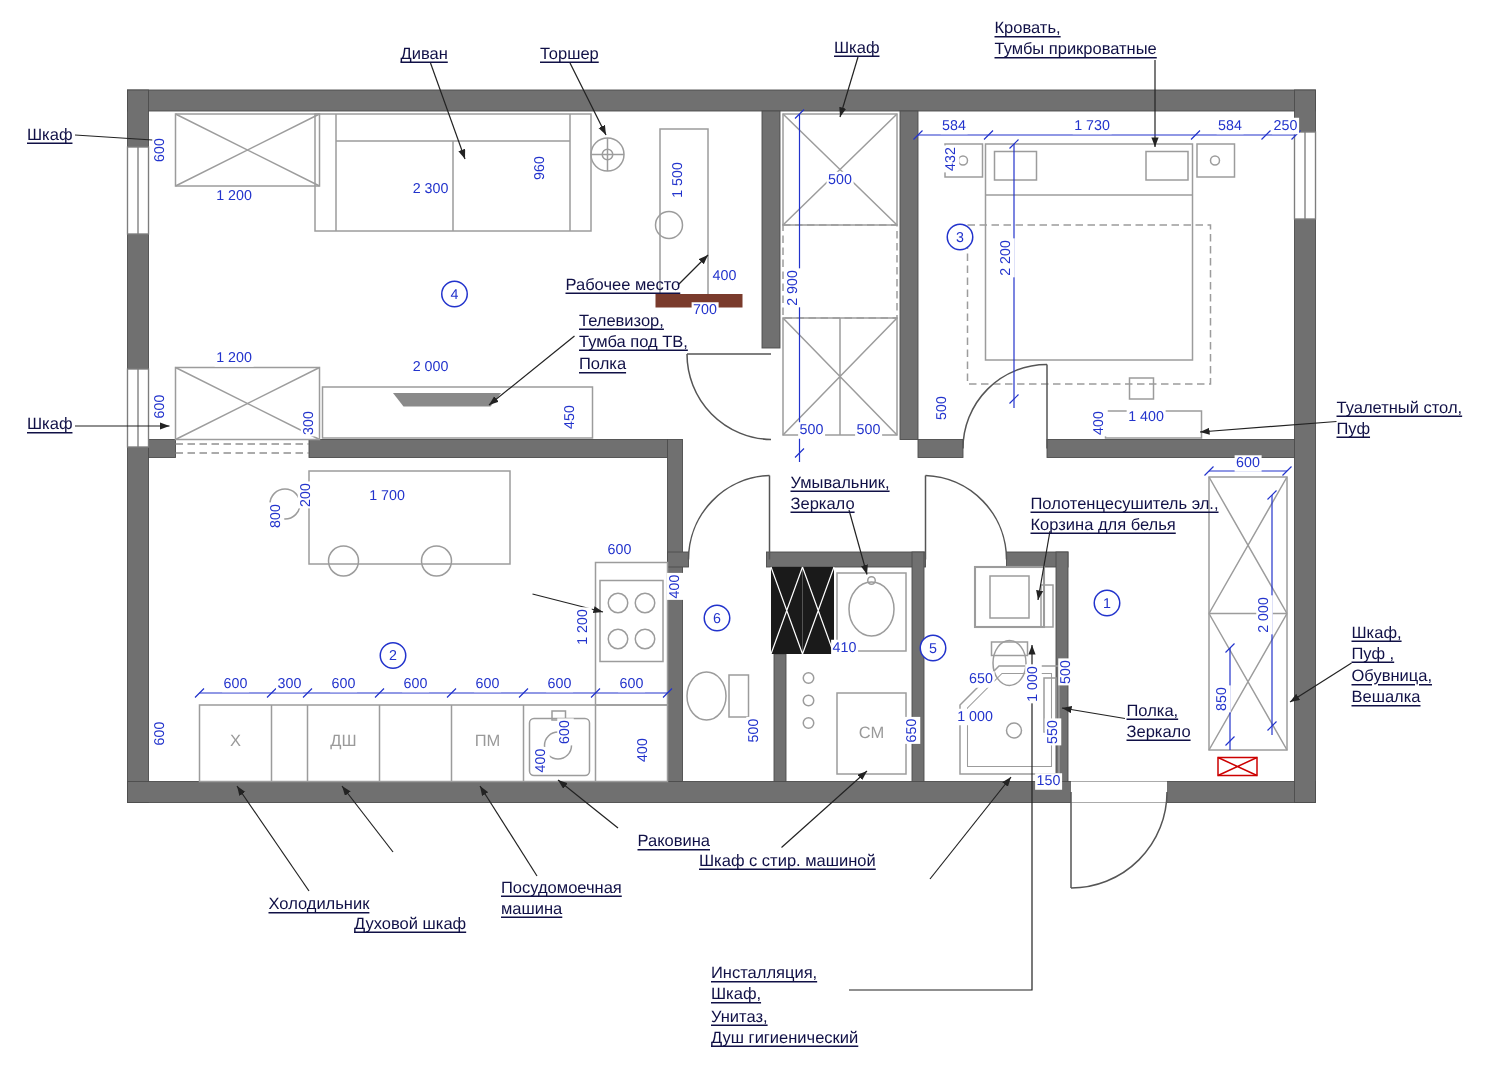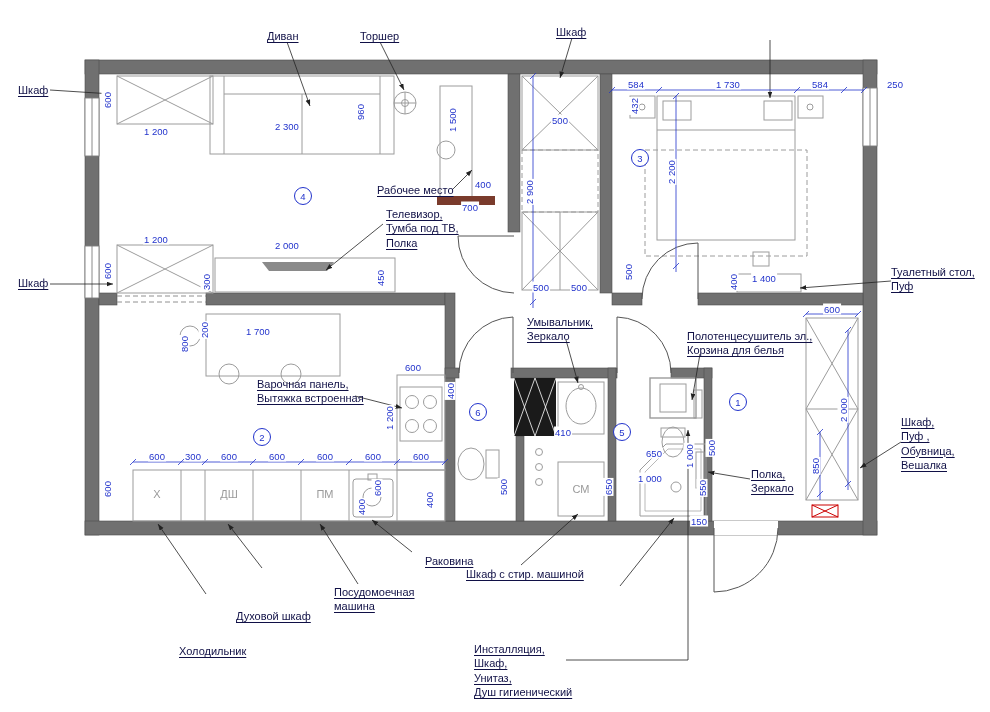--- a/index.html
+++ b/index.html
@@ -265,20 +265,24 @@
       </div>
       <div class="callout" style="left: 267px; top: 29px;">
         <div>Диван</div>
       </div>
       <div class="callout" style="left: 360px; top: 29px;">
         <div>Торшер</div>
       </div>
       <div class="callout" style="left: 556px; top: 25px;">
         <div>Шкаф</div>
       </div>
+      <div class="callout" style="left: 663px; top: 12px;">
+        <div>Кровать,</div>
+        <div>Тумбы прикроватные</div>
+      </div>
       <div class="callout" style="left: 18px; top: 276px;">
         <div>Шкаф</div>
       </div>
       <div class="callout" style="left: 377px; top: 183px;">
         <div>Рабочее место</div>
       </div>
       <div class="callout" style="left: 386px; top: 207px;">
         <div>Телевизор,</div>
         <div>Тумба под ТВ,</div>
         <div>Полка</div>
@@ -287,36 +291,32 @@
         <div>Туалетный стол,</div>
         <div>Пуф</div>
       </div>
       <div class="callout" style="left: 527px; top: 315px;">
         <div>Умывальник,</div>
         <div>Зеркало</div>
       </div>
       <div class="callout" style="left: 687px; top: 329px;">
         <div>Полотенцесушитель эл.,</div>
         <div>Корзина для белья</div>
-      </div>
-      <div class="callout" style="left: 257px; top: 377px;">
-        <div>Варочная панель,</div>
-        <div>Вытяжка встроенная</div>
       </div>
       <div class="callout" style="left: 901px; top: 415px;">
         <div>Шкаф,</div>
         <div>Пуф ,</div>
         <div>Обувница,</div>
         <div>Вешалка</div>
       </div>
       <div class="callout" style="left: 751px; top: 467px;">
         <div>Полка,</div>
         <div>Зеркало</div>
       </div>
-      <div class="callout" style="left: 179px; top: 596px; margin-top: 48px;">
+      <div class="callout" style="left: 179px; top: 596px;">
         <div>Холодильник</div>
       </div>
       <div class="callout" style="left: 236px; top: 569px; margin-top: 40px;">
         <div>Духовой шкаф</div>
       </div>
       <div class="callout" style="left: 334px; top: 585px;">
         <div>Посудомоечная</div>
         <div>машина</div>
       </div>
       <div class="callout" style="left: 391px; top: 554px; margin-left: 34px;">
@@ -343,21 +343,21 @@
       <div class="dim v" style="left: 107px; top: 271px;">600</div>
       <div class="dim v" style="left: 206px; top: 282px;">300</div>
       <div class="dim v" style="left: 380px; top: 278px;">450</div>
       <div class="dim v" style="left: 529px; top: 192px;">2 900</div>
       <div class="dim" style="left: 560px; top: 120px;">500</div>
       <div class="dim" style="left: 541px; top: 287px;">500</div>
       <div class="dim" style="left: 579px; top: 287px;">500</div>
       <div class="dim" style="left: 636px; top: 84px;">584</div>
       <div class="dim" style="left: 728px; top: 84px;">1 730</div>
       <div class="dim" style="left: 820px; top: 84px;">584</div>
-      <div class="dim" style="left: 857px; top: 84px; margin-left: 38px;">250</div>
+      <div class="dim" style="left: 857px; top: 84px;">250</div>
       <div class="dim v" style="left: 634px; top: 106px;">432</div>
       <div class="dim v" style="left: 671px; top: 172px;">2 200</div>
       <div class="dim v" style="left: 628px; top: 272px;">500</div>
       <div class="dim" style="left: 764px; top: 278px;">1 400</div>
       <div class="dim v" style="left: 733px; top: 282px;">400</div>
       <div class="dim" style="left: 832px; top: 309px;">600</div>
       <div class="dim v" style="left: 843px; top: 410px;">2 000</div>
       <div class="dim v" style="left: 815px; top: 466px;">850</div>
       <div class="dim v" style="left: 184px; top: 344px;">800</div>
       <div class="dim v" style="left: 204px; top: 330px;">200</div>

